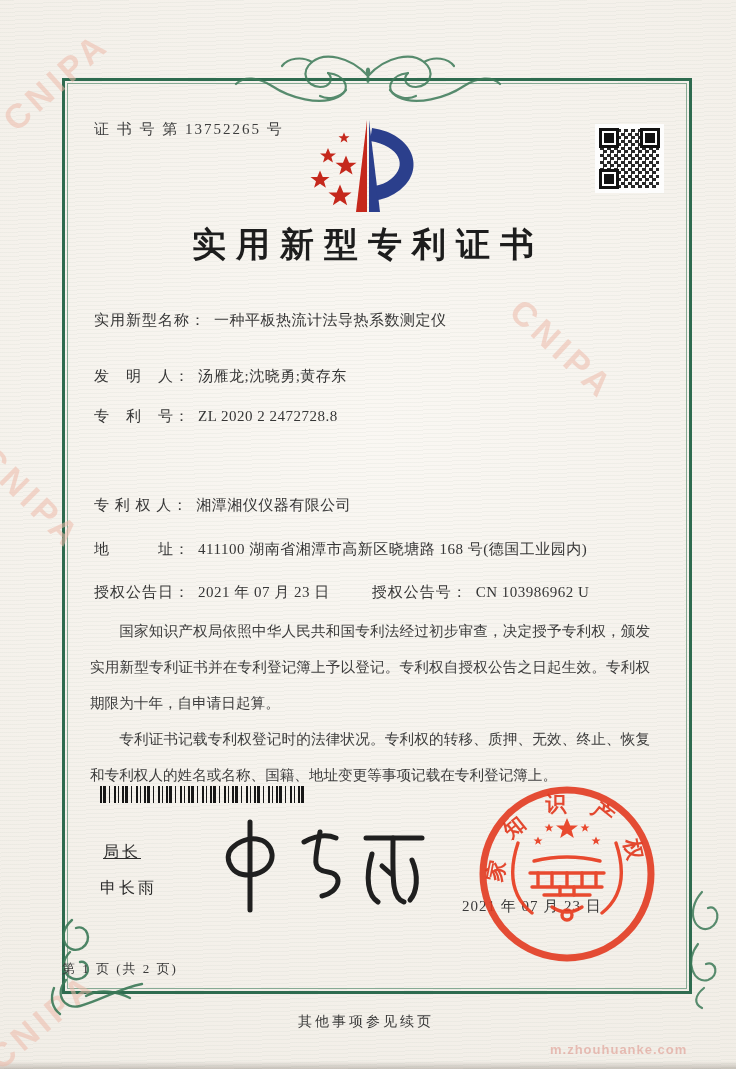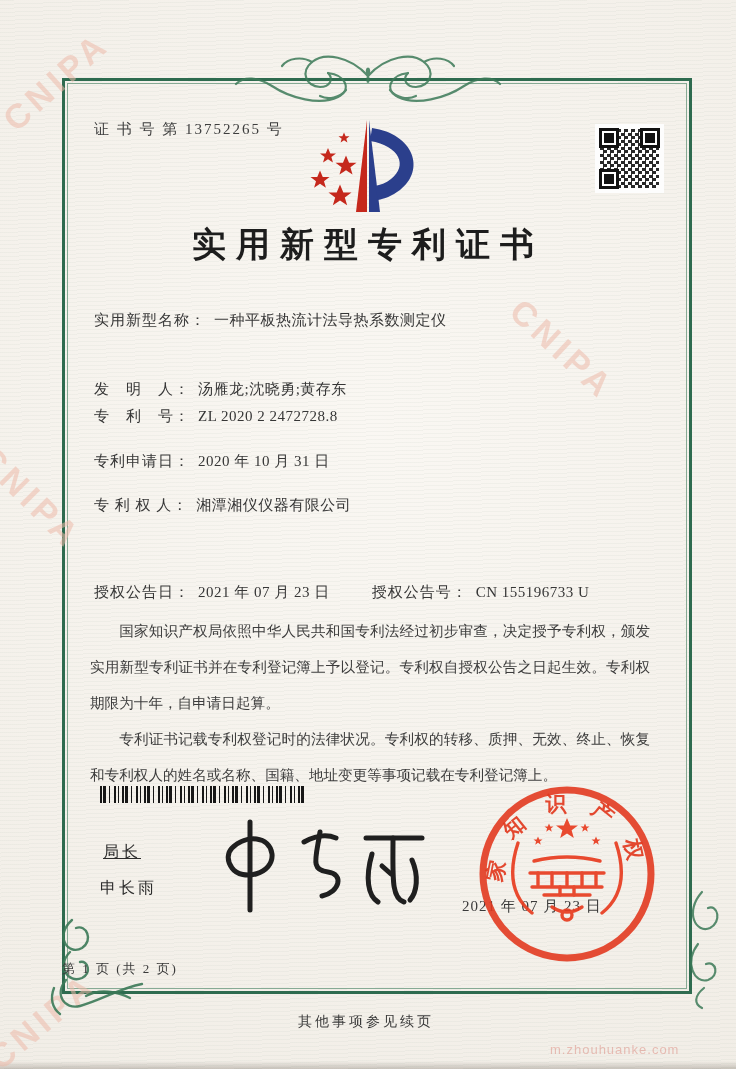--- a/index.html
+++ b/index.html
@@ -37,21 +37,21 @@
   .qr .f::after{content:"";position:absolute;inset:2px;background:#111;}
   .qr .f.tl{left:1px;top:1px}.qr .f.tr{right:1px;top:1px}.qr .f.bl{left:1px;bottom:1px}
 
   .logo{left:288px;top:114px;width:160px;height:104px;}
   .title{left:0;top:222px;width:736px;text-align:center;font-size:34px;font-weight:700;
          letter-spacing:10px;color:#1d1d1d;}
 
   .field{left:94px;font-size:15px;color:#363636;white-space:nowrap;}
   .field .lab{letter-spacing:1px;}
   .field .val{margin-left:8px;letter-spacing:.5px;}
-  .f1{top:311px}.f2{top:380px}.f3{top:407px}.f4{top:452px}.f5{top:496px}.f6{top:540px}
+  .f1{top:311px}.f2{top:367px}.f3{top:407px}.f4{top:452px}.f5{top:496px}.f6{top:540px}
   .f7{top:583px}
   .grant2{margin-left:42px;}
 
   .paras{left:90px;top:613px;width:560px;font-size:14.6px;line-height:36px;
          color:#3c3c3c;text-align:justify;z-index:2;position:absolute;}
   .paras p{margin:0;text-indent:2em;}
 
   .barcode{left:100px;top:786px;width:206px;height:17px;
     background:repeating-linear-gradient(90deg,
       #171717 0 2px,transparent 2px 3px,#171717 3px 6px,transparent 6px 9px,
@@ -63,21 +63,21 @@
   .sig{left:216px;top:810px;width:218px;height:110px;}
 
   .seal-date{left:462px;top:897px;width:220px;font-size:15px;letter-spacing:1px;
              color:#3a3a3a;z-index:2;}
   .seal{left:474px;top:781px;width:186px;height:186px;z-index:3;}
 
   .page-info{left:62px;top:960px;width:624px;text-align:left;font-size:13px;
              letter-spacing:2px;color:#3a3a3a;}
   .foot-note{left:0;top:1013px;width:732px;text-align:center;font-size:14px;
              letter-spacing:3px;color:#3a3a3a;}
-  .site-wm{left:550px;top:1042px;font-family:"Liberation Sans",sans-serif;font-weight:400;
+  .site-wm{left:550px;top:1042px;font-family:"Liberation Sans",sans-serif;font-weight:700;
            font-size:13px;color:rgba(205,70,55,.3);letter-spacing:1px;}
 
   .orn{position:absolute;z-index:2;}
 </style>
 </head>
 <body>
 
 <div class="page">
 
   <div class="wm wm1">CNIPA</div>
@@ -151,28 +151,28 @@
 
   <div class="abs field f1">
     <span class="lab">实用新型名称：</span><span class="val">一种平板热流计法导热系数测定仪</span>
   </div>
   <div class="abs field f2">
     <span class="lab">发　明　人：</span><span class="val">汤雁龙;沈晓勇;黄存东</span>
   </div>
   <div class="abs field f3">
     <span class="lab">专　利　号：</span><span class="val">ZL 2020 2 2472728.8</span>
   </div>
-  <div class="abs field f4">
-    <span class="lab">专利申请日：</span><span class="val">2020 年 10 月 31 日</span>
-  </div>
   <div class="abs field f5">
     <span class="lab">专 利 权 人：</span><span class="val">湘潭湘仪仪器有限公司</span>
   </div>
+  <div class="abs field f6">
+    <span class="lab">地　　　址：</span><span class="val">411100 湖南省湘潭市高新区晓塘路 168 号(德国工业园内)</span>
+  </div>
   <div class="abs field f7">
-    <span class="lab">授权公告日：</span><span class="val">2021 年 07 月 23 日</span><span class="lab grant2">授权公告号：</span><span class="val">CN 155196733 U</span>
+    <span class="lab">授权公告日：</span><span class="val">2021 年 07 月 23 日</span><span class="lab grant2">授权公告号：</span><span class="val">CN 103986962 U</span>
   </div>
 
   <div class="paras">
     <p>国家知识产权局依照中华人民共和国专利法经过初步审查，决定授予专利权，颁发实用新型专利证书并在专利登记簿上予以登记。专利权自授权公告之日起生效。专利权期限为十年，自申请日起算。</p>
     <p>专利证书记载专利权登记时的法律状况。专利权的转移、质押、无效、终止、恢复和专利权人的姓名或名称、国籍、地址变更等事项记载在专利登记簿上。</p>
   </div>
 
   <div class="abs barcode"></div>
 
   <div class="abs signer-title">局长</div>

